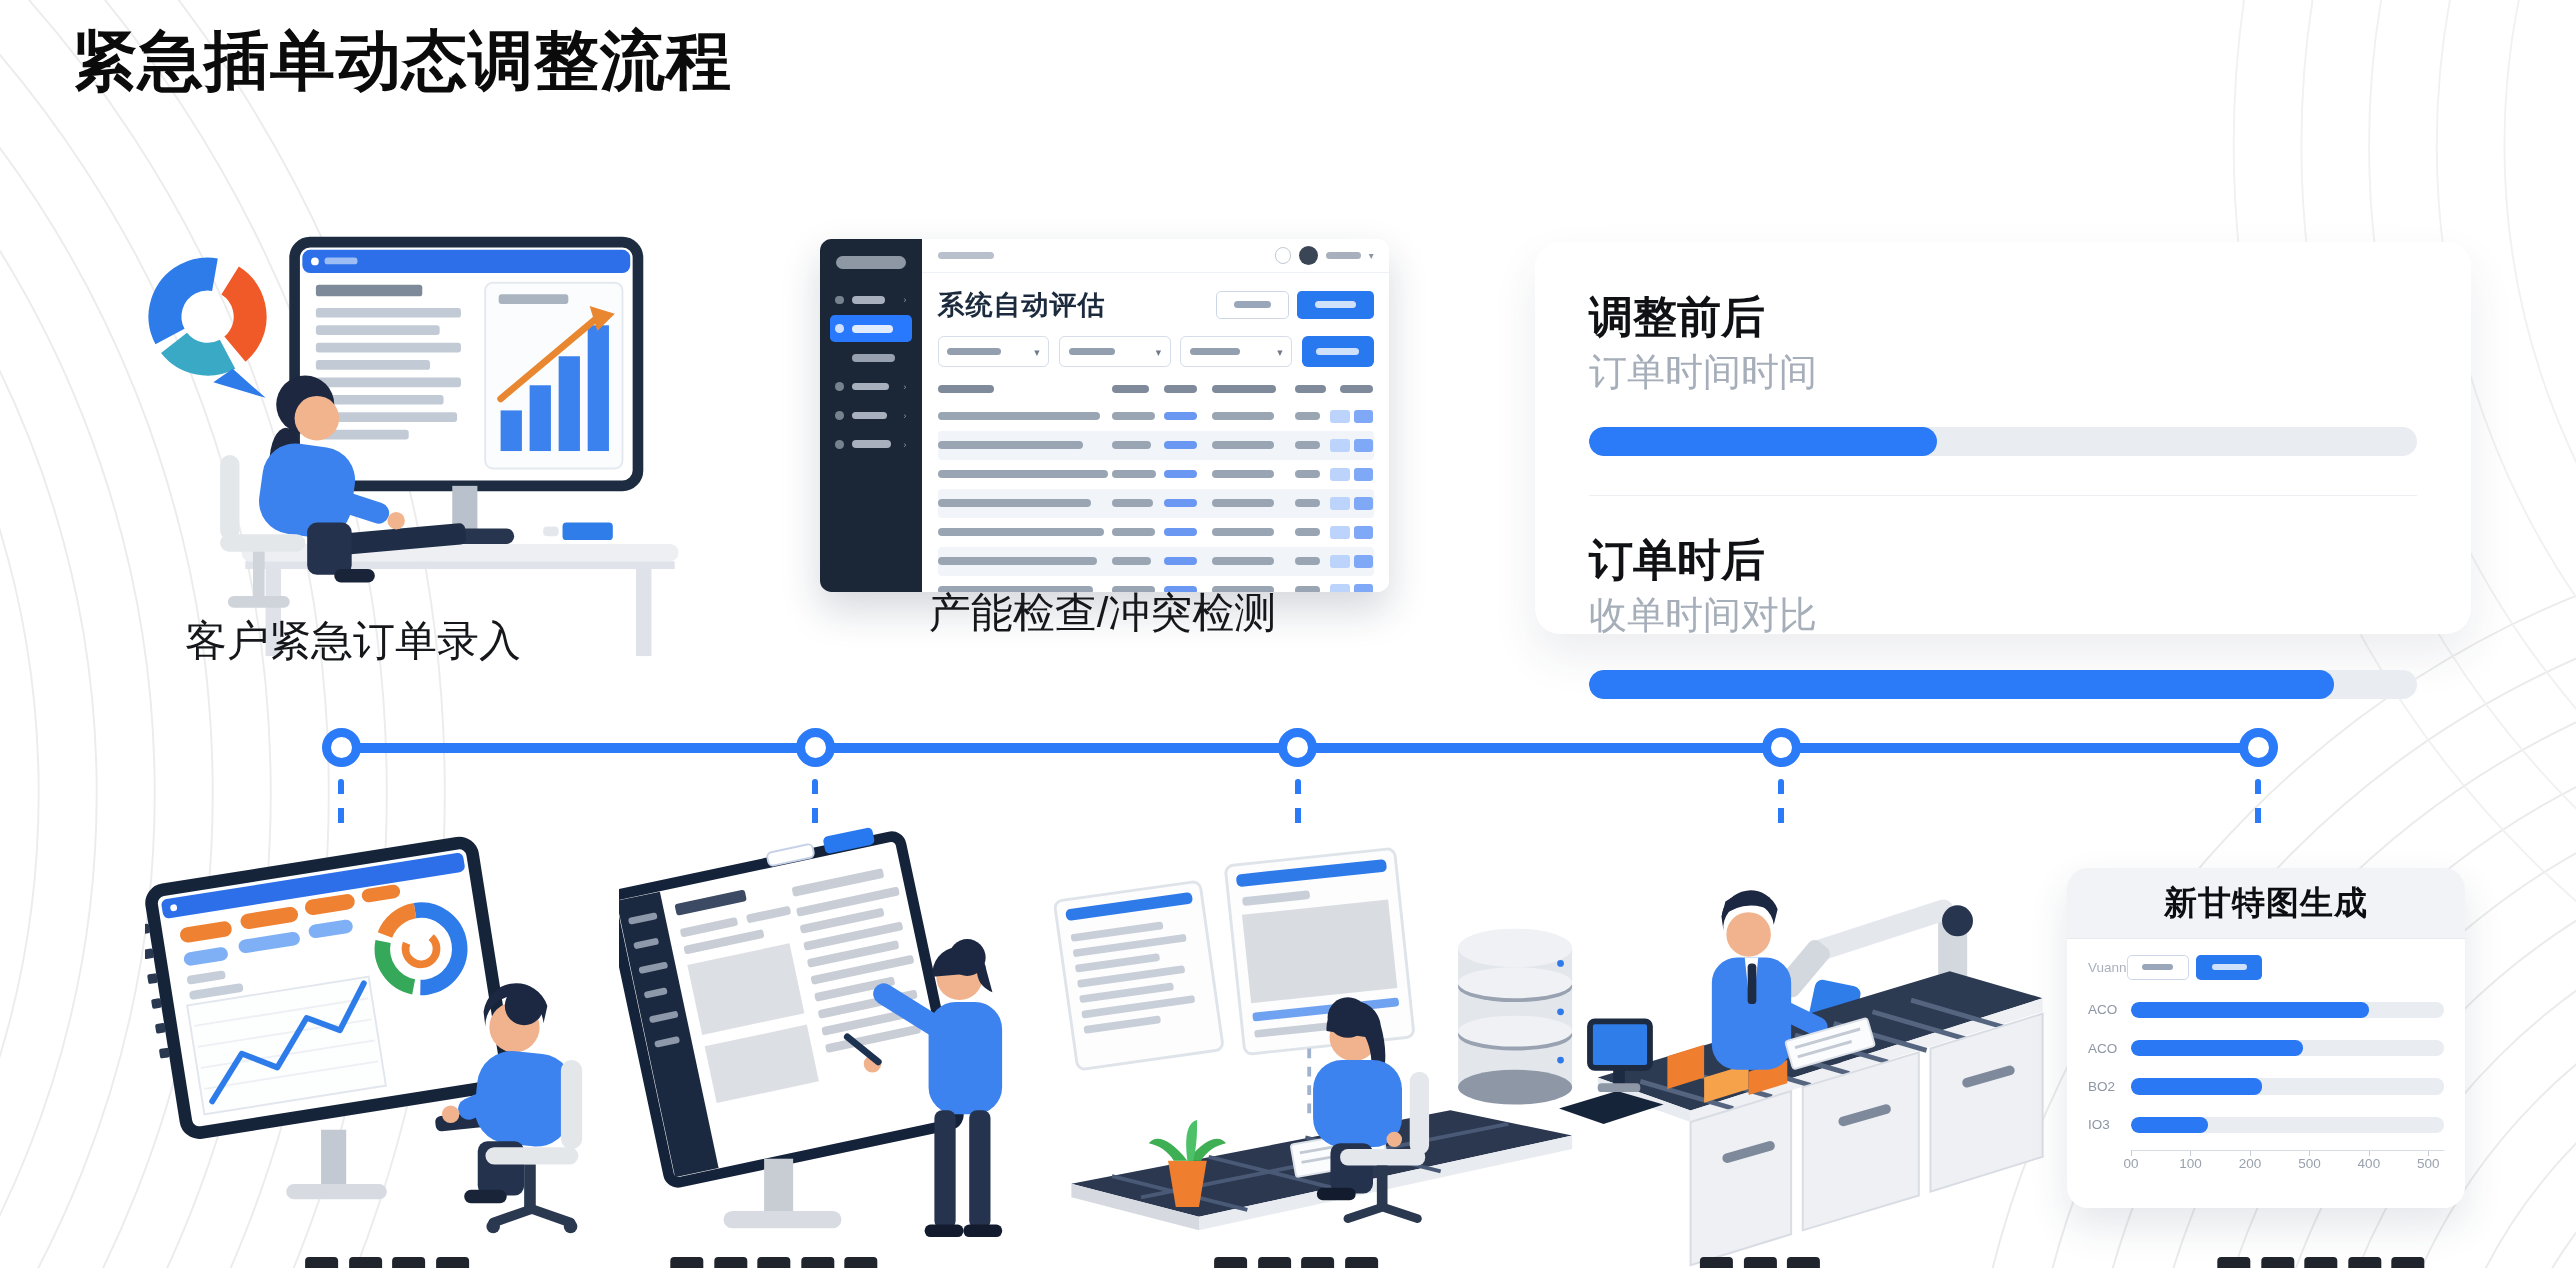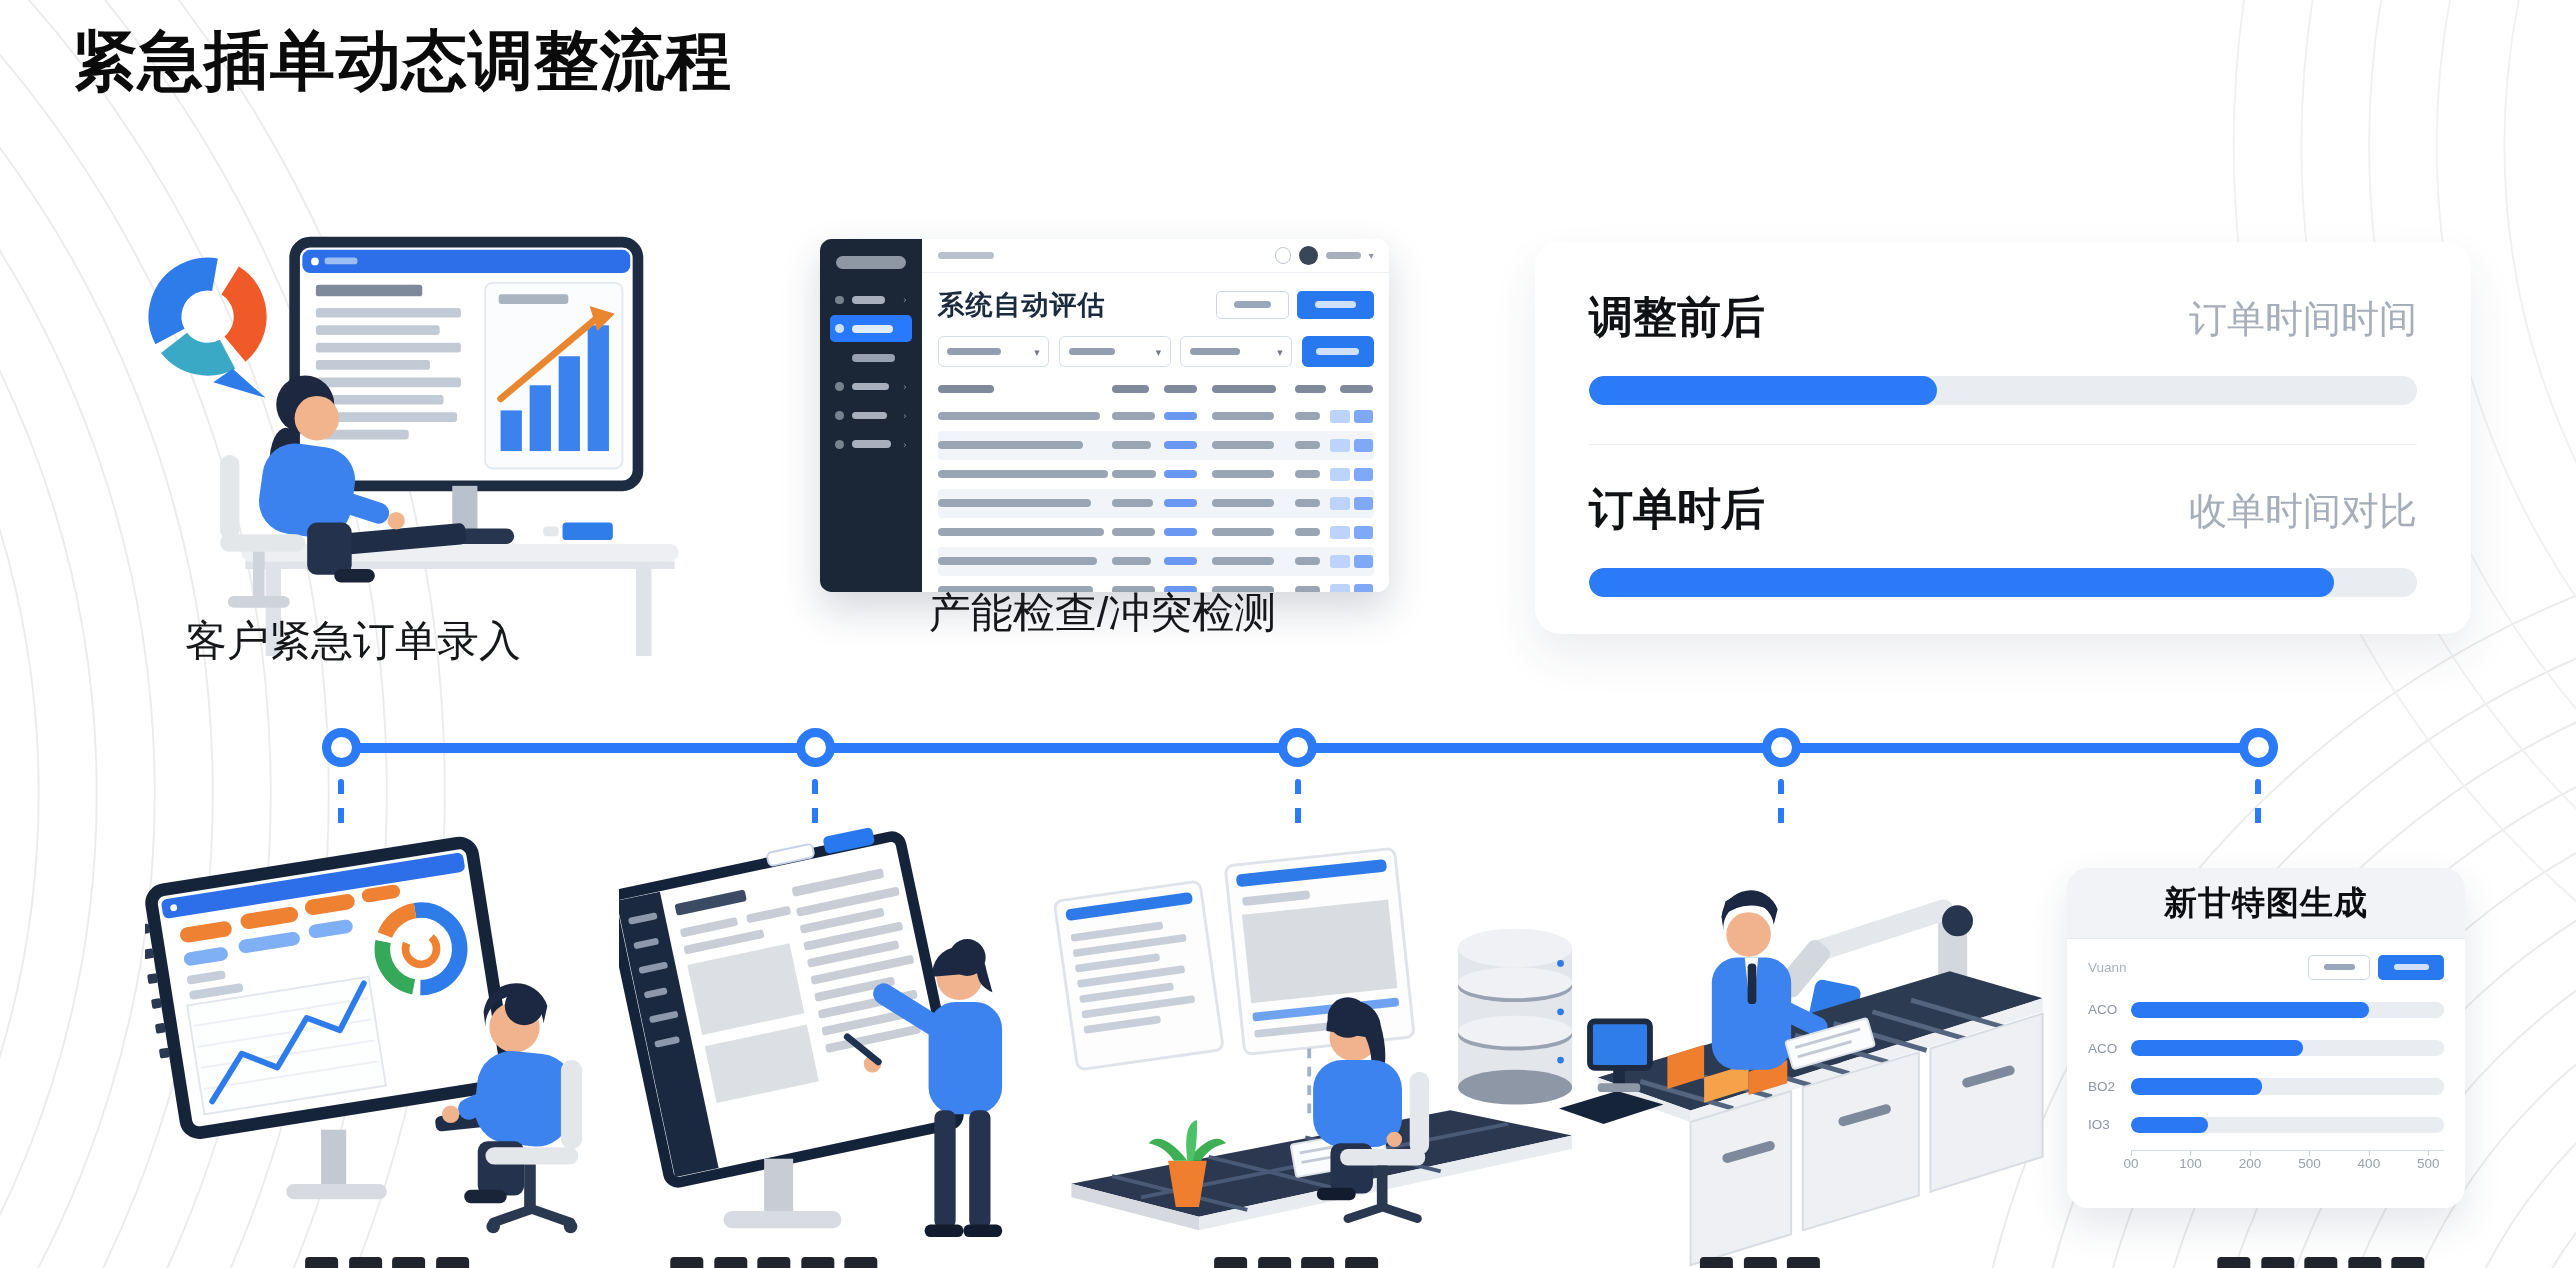--- a/index.html
+++ b/index.html
@@ -52,38 +52,38 @@
   .trow.shade{background:#f1f5fa;}
   .c1{width:40%;} .c2{width:12%;} .c3{width:11%;} .c4{width:19%;} .c5{width:8%;} .c6{width:10%;display:flex;gap:3.9px;justify-content:flex-end;}
   .hbar{height:7.7px;border-radius:3.9px;background:#7f8b9b;}
   .rbar{height:7.7px;border-radius:3.9px;background:#9aa5b3;}
   .rbar.blue{background:#6a97f1;}
   .badge{width:20.3px;height:12.6px;border-radius:2.9px;}
   .badge.b1{background:#bcd4fb;} .badge.b2{background:#7fa9f6;}
   
   #cmp{left:1535px;top:242px;width:936px;height:392px;background:#fff;border-radius:25px;
        box-shadow:0 21px 46px rgba(40,55,90,.09);padding:46px 54px;box-sizing:border-box;}
-  .cmp-head{display:flex;justify-content:space-between;align-items:baseline;}
+  .cmp-head{display:flex;justify-content:space-between;align-items:baseline;flex-direction:column;}
   .cmp-title{font-size:44px;font-weight:800;color:#101114;}
   .cmp-sub{font-size:38px;font-weight:400;color:#a6aeb9;}
   .track{height:29px;border-radius:14.5px;background:#e9edf1;margin-top:29px;overflow:hidden;}
   .fill{height:100%;border-radius:14.5px;background:#2b7af7;width:0;}
   .cmp-div{height:1px;background:#edeff2;margin:39px 0 35px;}
   
   .tl-line{position:absolute;left:341px;top:743px;width:1917px;height:9.7px;background:#2b7af7;border-radius:4.8px;}
   .tl-node{position:absolute;top:728px;width:39px;height:39px;border-radius:50%;background:#fff;border:9.7px solid #2b7af7;box-sizing:border-box;}
   .tl-dash{position:absolute;top:779px;width:5.8px;height:54px;
            background:repeating-linear-gradient(180deg,#2b7af7 0 15.5px,transparent 15.5px 29px);border-radius:2.9px;}
   
   #gantt{left:2067px;top:868px;width:398px;height:340px;background:#fff;border-radius:21px;
          box-shadow:0 17.4px 39px rgba(40,55,90,.12);overflow:hidden;}
   .g-head{height:70px;background:#f1f3f6;border-bottom:1px solid #e7eaee;display:flex;align-items:center;justify-content:center;
           font-size:33px;font-weight:800;color:#0d0e11;letter-spacing:1px;}
   .g-body{padding:15.5px 21px 0;}
-  .g-info{display:flex;justify-content:space-between;align-items:center;}
+  .g-info{display:flex;align-items:center;}
   .g-axis-label{font-size:13.5px;color:#a9b1bd;}
   .g-btns{display:flex;gap:7.7px;}
   .g-btn-outline{width:62px;height:25px;border:1px solid #ccd6ea;border-radius:4.8px;background:#fff;display:flex;align-items:center;justify-content:center;box-sizing:border-box;}
   .g-btn-outline .bbar{width:31px;height:5.8px;border-radius:2.9px;background:#9aa6ba;}
   .g-btn-blue{width:66px;height:25px;border-radius:4.8px;background:#2878f0;display:flex;align-items:center;justify-content:center;}
   .g-btn-blue .bbar{width:35px;height:5.8px;border-radius:2.9px;background:#cfe0fb;}
   .g-row{display:flex;align-items:center;margin-top:22px;}
   .g-label{width:43px;font-size:13.5px;color:#8d96a5;flex:none;}
   .g-track{flex:1;height:16.4px;border-radius:7.7px;background:#e9edf1;overflow:hidden;}
   .g-fill{height:100%;border-radius:7.7px;background:#2b78f5;}

